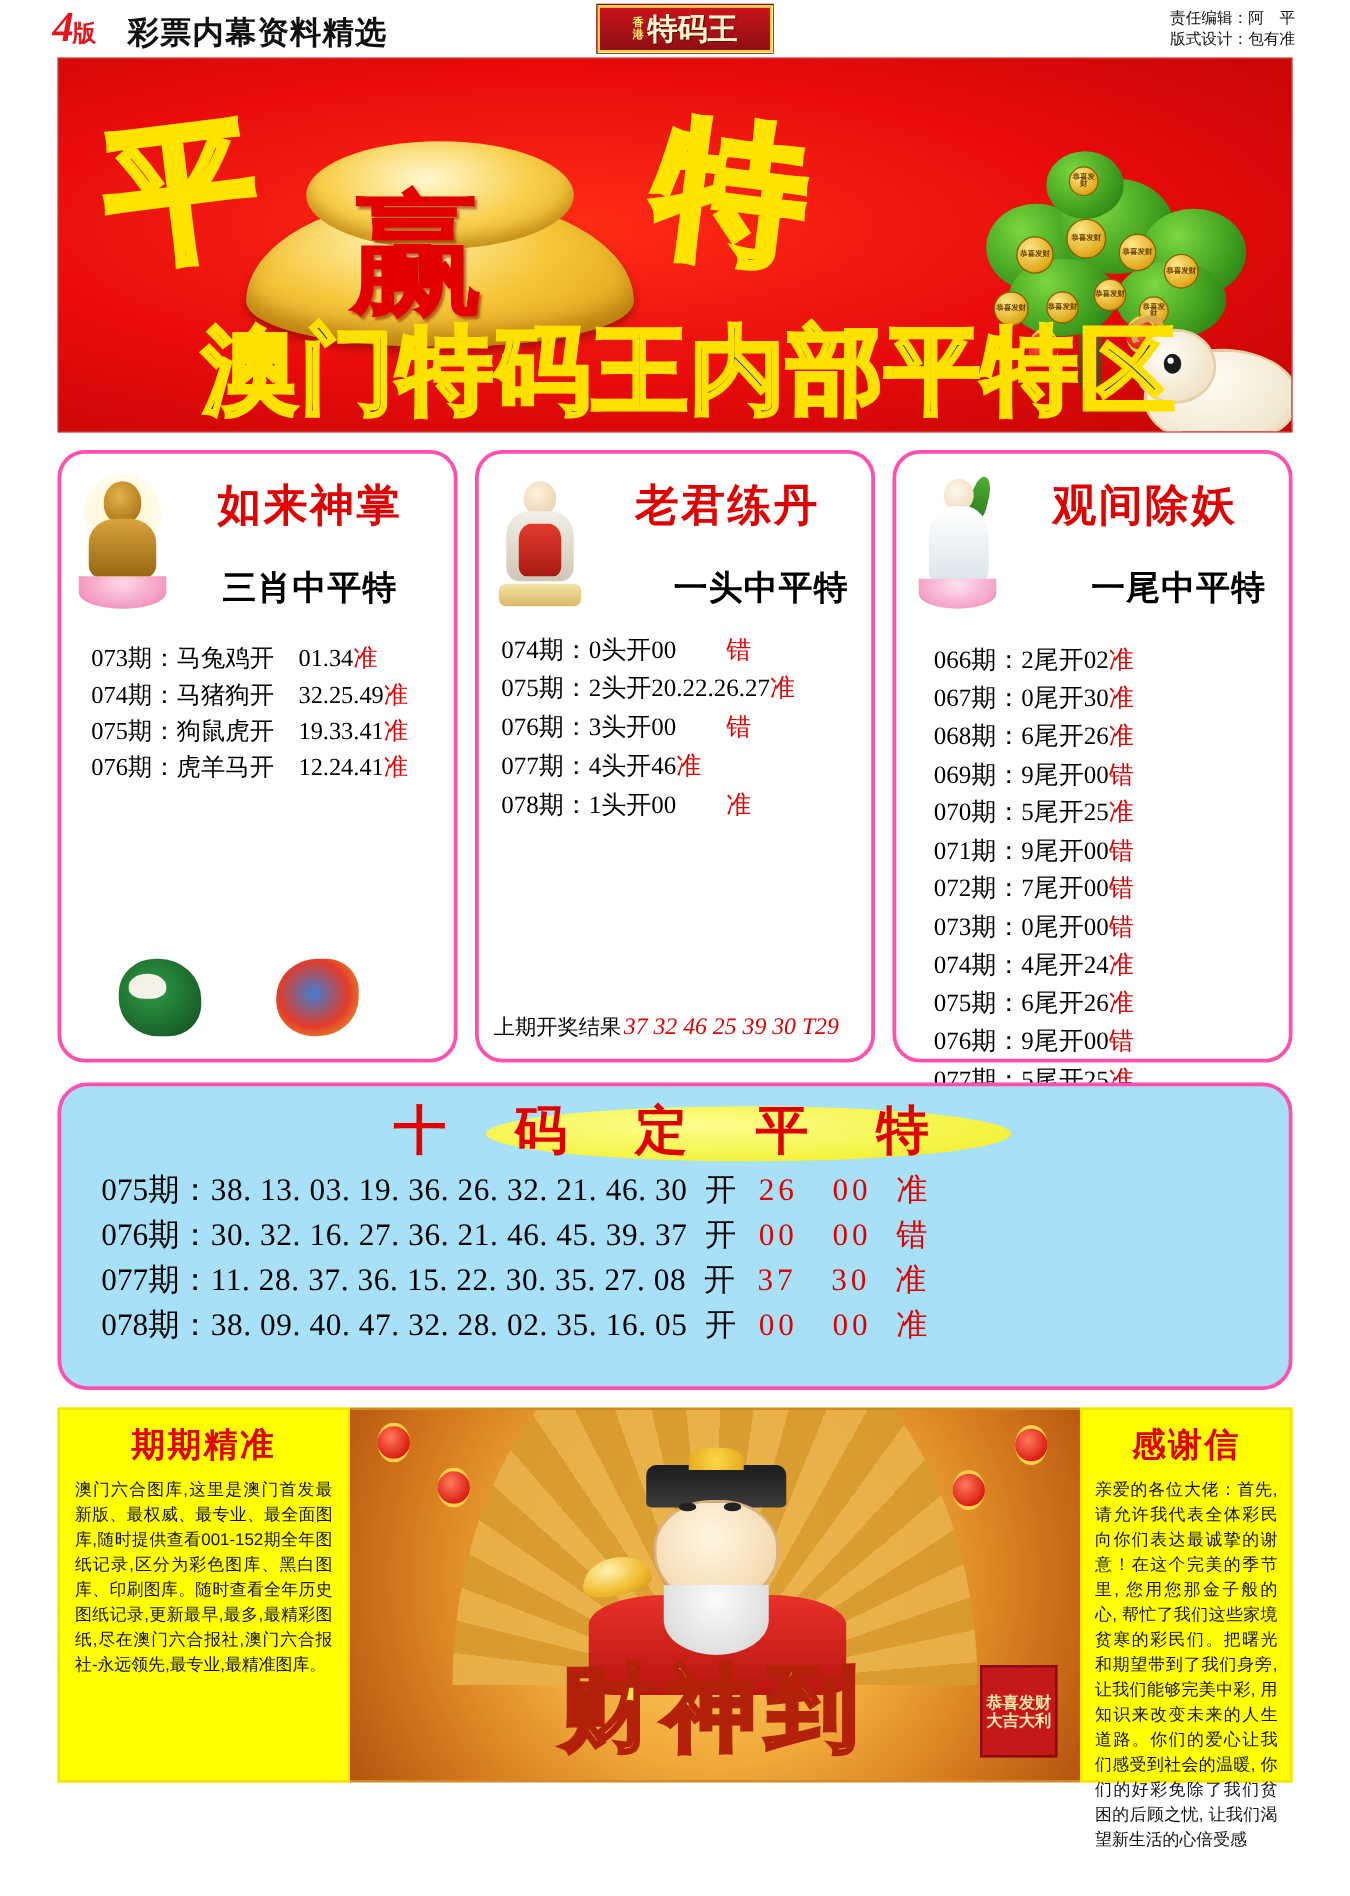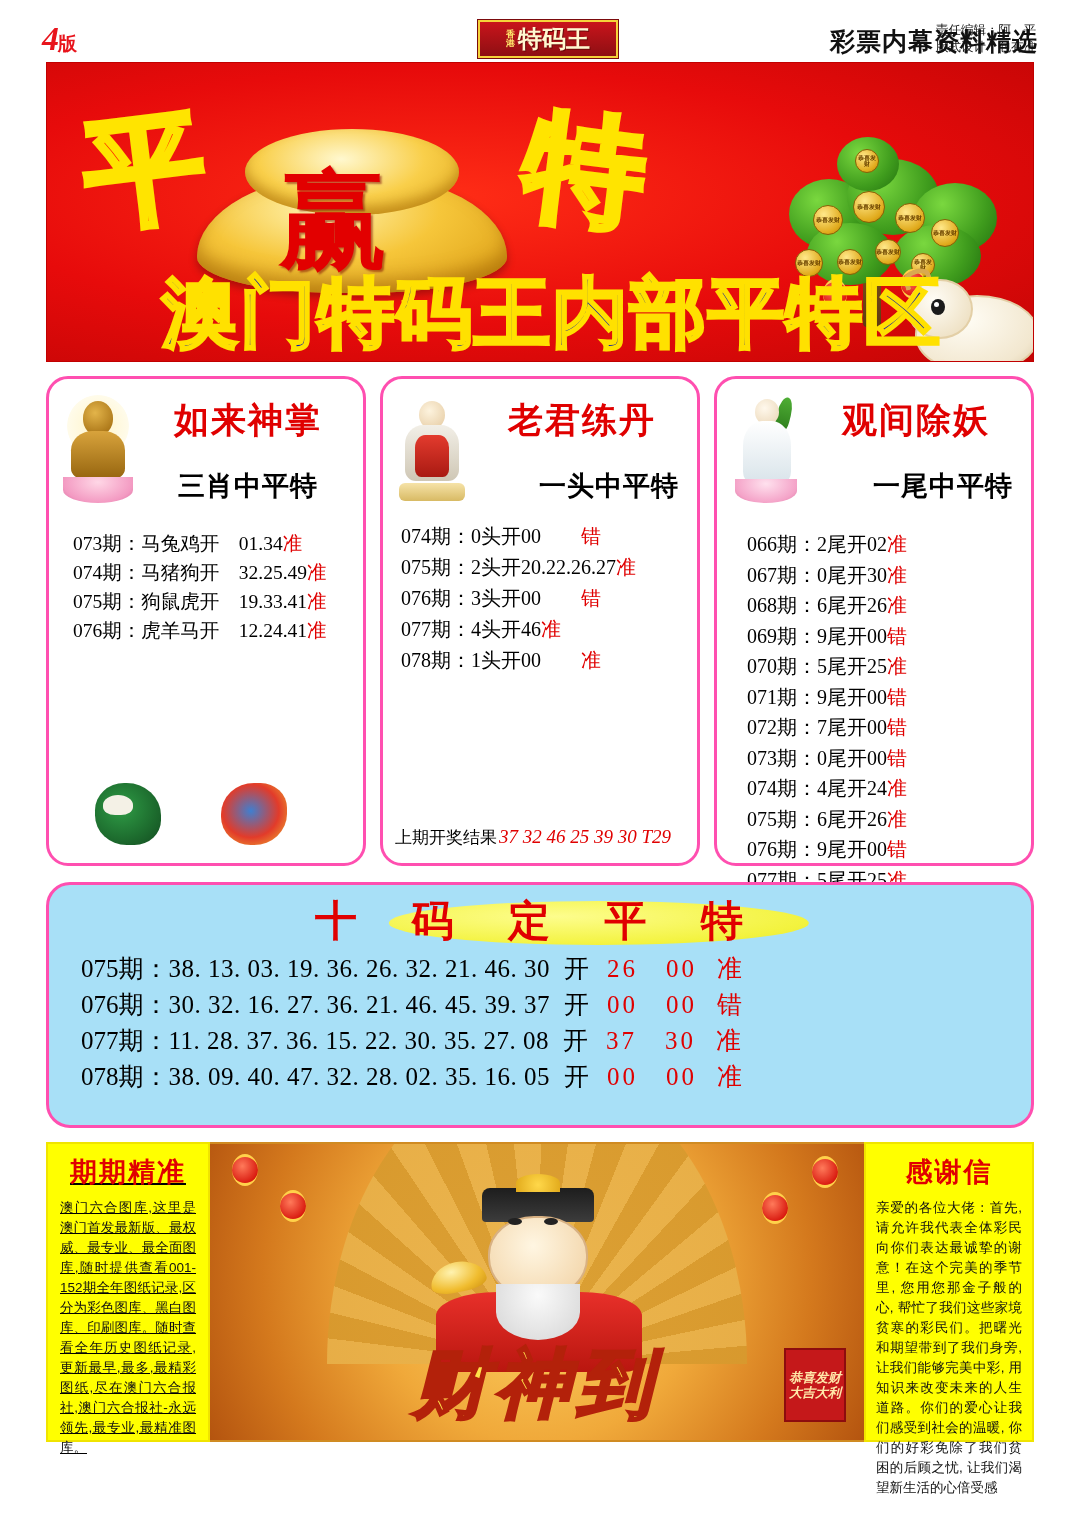--- a/index.html
+++ b/index.html
@@ -11,26 +11,25 @@
     overflow: hidden;
   }
   .page {
     width: 1080px; height: 1517px;
     position: relative;
     padding: 0 34px;
   }
 
   
   .topbar {
-    height: 62px;
+    height: 46px;
     display: flex;
     align-items: flex-end;
     padding: 0 8px 4px 8px;
     position: relative;
-    justify-content: space-between;
   }
   .page-num {
     font-family: "Liberation Serif", serif;
     font-style: italic;
     font-weight: bold;
     font-size: 34px;
     color: #e8141c;
     margin-right: 26px;
     letter-spacing: -1px;
   }
@@ -305,25 +304,24 @@
   .ten-rows .res { color: #e00000; margin-left: 20px; }
 
   
   .bottom {
     display: flex;
     margin: 14px 12px 0 12px;
     height: 300px;
     gap: 0;
   }
   .note {
-    width: 164px;
+    width: 234px;
     background: #ffff00;
     border: 2px solid #f0e400;
     padding: 10px 12px;
-    text-decoration: underline;
   }
   .note h3 {
     text-align: center;
     font-family: "Liberation Serif", serif;
     color: #e00000;
     font-size: 27px;
     margin-bottom: 8px;
     letter-spacing: 2px;
   }
   .note p {
@@ -333,21 +331,20 @@
     text-align: justify;
   }
   .caishen {
     flex: 1;
     position: relative;
     background:
       radial-gradient(circle at 50% 45%, #ffd76a 0%, #f0a93a 45%, #d4791d 75%, #b4540f 100%);
     overflow: hidden;
     border-top: 2px solid #d08b22;
     border-bottom: 2px solid #d08b22;
-    font-style: italic;
   }
   .fan {
     position: absolute; left: 50%; top: -80px; transform: translateX(-50%);
     width: 420px; height: 300px;
     background:
       repeating-conic-gradient(from 200deg at 50% 100%,
         #e8b14a 0deg 7deg, #d79a2e 7deg 14deg);
     border-radius: 50% 50% 0 0 / 100% 100% 0 0;
     opacity: .9;
   }

